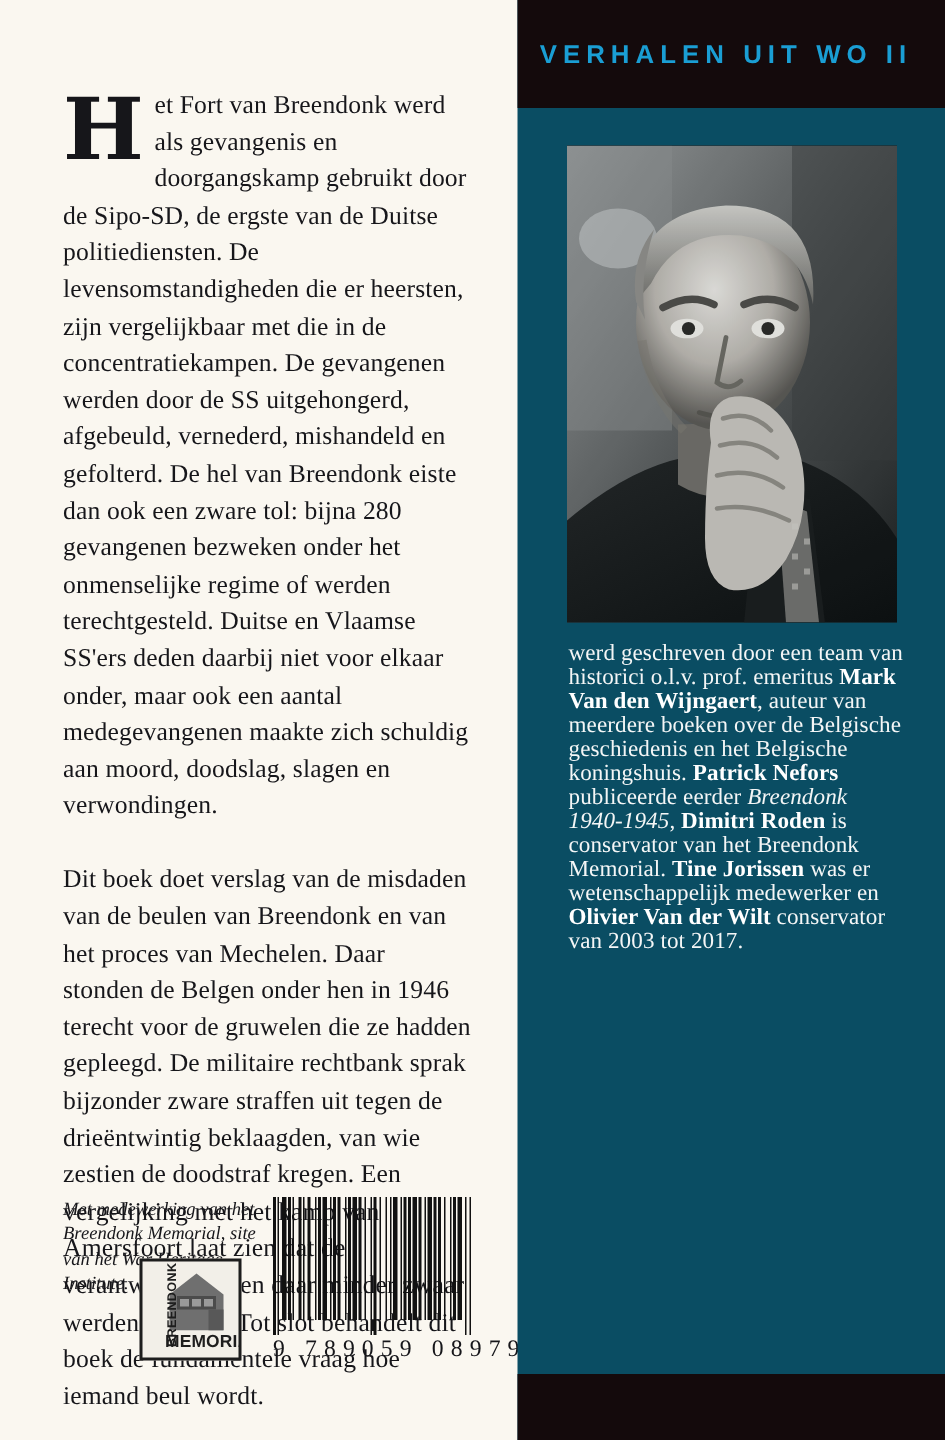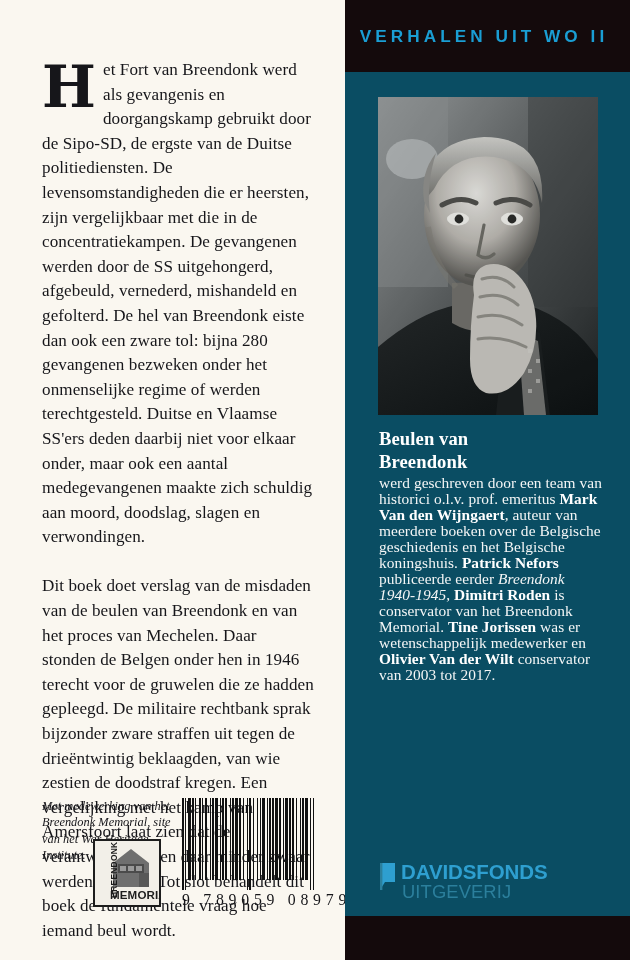--- a/index.html
+++ b/index.html
@@ -406,31 +406,19 @@
           <rect x="158" y="262" width="4" height="4" fill="#cfcbc6"></rect>
           <rect x="150" y="272" width="4" height="4" fill="#cfcbc6"></rect>
           <rect x="158" y="282" width="4" height="4" fill="#cfcbc6"></rect>
           <rect x="150" y="292" width="4" height="4" fill="#cfcbc6"></rect>
         </g>
         <rect width="220" height="318" fill="#0a4d63" opacity="0.06"></rect>
       </svg>
     </div>
 
     <div id="right-text">
-      <div id="book-title">
-        <span>Beulen van</span><br>
-        <span>Breendonk</span>
-      </div>
       <p id="author-para"><span>werd geschreven door een team van historici o.l.v. prof. emeritus </span><b>Mark Van den Wijngaert</b><span>, auteur van meerdere boeken over de Belgische geschiedenis en het Belgische koningshuis. </span><b>Patrick Nefors</b><span> publiceerde eerder </span><i>Breendonk 1940-1945</i><span>, </span><b>Dimitri Roden</b><span> is conservator van het Breendonk Memorial. </span><b>Tine Jorissen</b><span> was er wetenschappelijk medewerker en </span><b>Olivier Van der Wilt</b><span> conservator van 2003 tot 2017.</span></p>
     </div>
 
-    <div id="publisher">
-      <svg id="pub-mark" viewBox="0 0 17 28">
-        <path d="M1 0 H16 V19 H6 L1 27 Z" fill="#2e9fd0"></path>
-        <path d="M1 0 H3.4 V27 L1 27 Z" fill="#2b7f9c"></path>
-      </svg>
-      <div id="pub-name">DAVIDSFONDS</div>
-      <div id="pub-sub">UITGEVERIJ</div>
-    </div>
 
     <div id="bottom-band"></div>
   </div>
 </div>
 
 </body></html>

